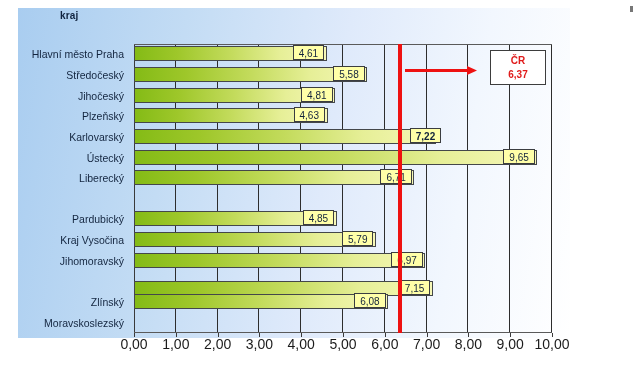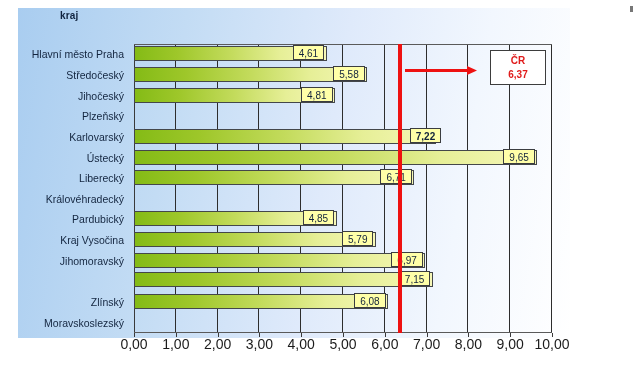--- a/index.html
+++ b/index.html
@@ -214,41 +214,44 @@
   </div>
 
   <div id="category-labels">
       <div class="cat-label" style="top: 0.321429px;">Hlavní město Praha</div>
       <div class="cat-label" style="top: 20.9643px;">Středočeský</div>
       <div class="cat-label" style="top: 41.6071px;">Jihočeský</div>
       <div class="cat-label" style="top: 62.25px;">Plzeňský</div>
       <div class="cat-label" style="top: 82.8929px;">Karlovarský</div>
       <div class="cat-label" style="top: 103.536px;">Ústecký</div>
       <div class="cat-label" style="top: 124.179px;">Liberecký</div>
-      <div class="cat-label" style="top: 144.821px;">Královéhradecký</div>
       <div class="cat-label" style="top: 165.464px;">Pardubický</div>
       <div class="cat-label" style="top: 186.107px;">Kraj Vysočina</div>
       <div class="cat-label" style="top: 206.75px;">Jihomoravský</div>
       <div class="cat-label" style="top: 248.036px;">Zlínský</div>
       <div class="cat-label" style="top: 268.679px;">Moravskoslezský</div>
     </div>
 
   <div id="bars-layer">
       <div class="bar-row" style="top: 0.321429px;">
         <div class="bar" style="width: 192.698px;"></div>
         <div class="bar-value" style="left: 158.698px;">4,61</div>
       </div>
       <div class="bar-row" style="top: 20.9643px;">
         <div class="bar" style="width: 233.244px;"></div>
         <div class="bar-value" style="left: 199.244px;">5,58</div>
       </div>
       <div class="bar-row" style="top: 41.6071px;">
         <div class="bar" style="width: 201.058px;"></div>
         <div class="bar-value" style="left: 167.058px;">4,81</div>
       </div>
+      <div class="bar-row" style="top: 62.25px;">
+        <div class="bar" style="width: 193.534px;"></div>
+        <div class="bar-value" style="left: 159.534px;">4,63</div>
+      </div>
       <div class="bar-row" style="top: 82.8929px;">
         <div class="bar" style="width: 301.796px;"></div>
         <div class="bar-value bold" style="left: 267.796px; margin-left: 8px;">7,22</div>
       </div>
       <div class="bar-row" style="top: 103.536px;">
         <div class="bar" style="width: 403.37px;"></div>
         <div class="bar-value" style="left: 369.37px;">9,65</div>
       </div>
       <div class="bar-row" style="top: 124.179px;">
         <div class="bar" style="width: 280.478px;"></div>
@@ -259,21 +262,21 @@
         <div class="bar-value" style="left: 168.73px;">4,85</div>
       </div>
       <div class="bar-row" style="top: 186.107px;">
         <div class="bar" style="width: 242.022px;"></div>
         <div class="bar-value" style="left: 208.022px;">5,79</div>
       </div>
       <div class="bar-row" style="top: 206.75px;">
         <div class="bar" style="width: 291.346px;"></div>
         <div class="bar-value" style="left: 257.346px;">6,97</div>
       </div>
-      <div class="bar-row" style="top: 226px;">
+      <div class="bar-row" style="top: 235px;">
         <div class="bar" style="width: 298.87px;"></div>
         <div class="bar-value" style="left: 264.87px;">7,15</div>
       </div>
       <div class="bar-row" style="top: 248.036px;">
         <div class="bar" style="width: 254.144px;"></div>
         <div class="bar-value" style="left: 220.144px;">6,08</div>
       </div>
     </div>
 
   <div id="cr-line" style="left: 398.266px;"></div>

